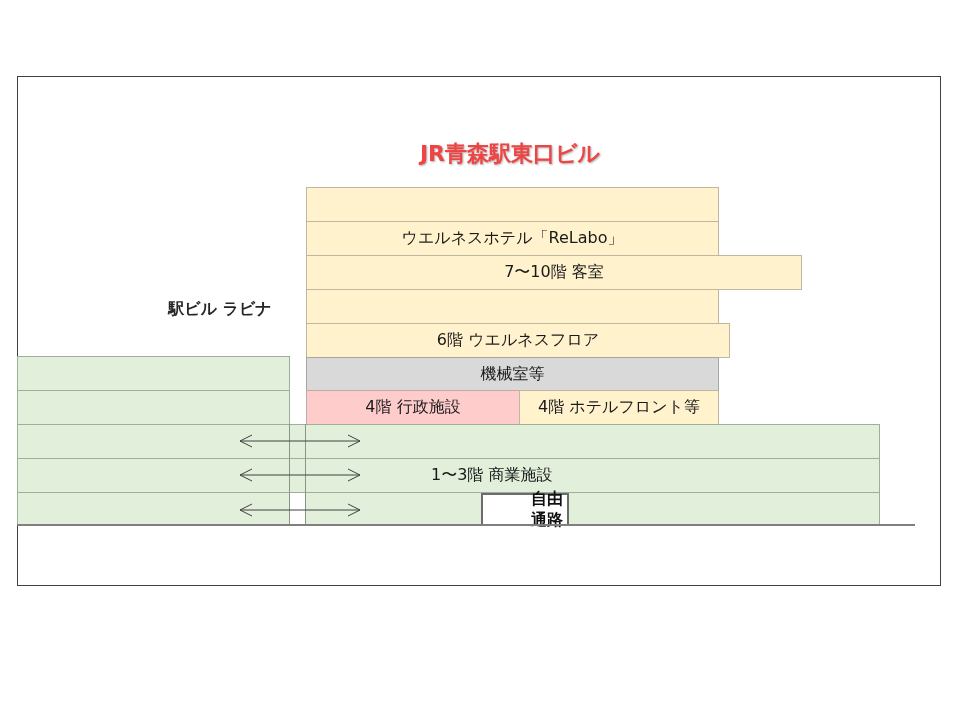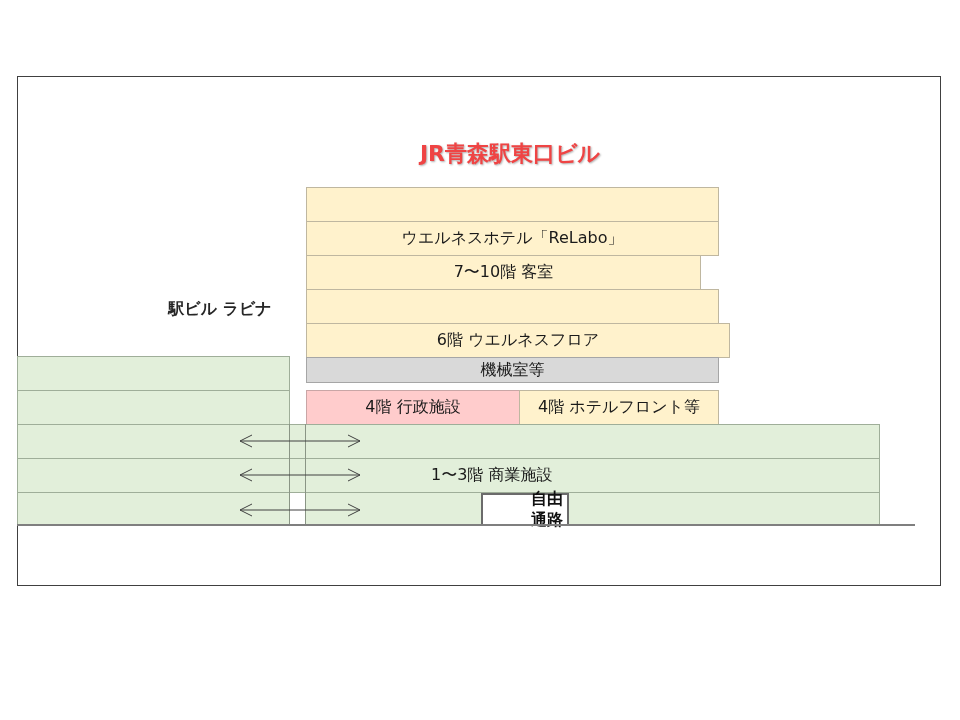--- a/index.html
+++ b/index.html
@@ -34,25 +34,25 @@
 <div class="frame"></div>
 
 <div class="title">JR青森駅東口ビル</div>
 
 <div class="labina-label">
   <div>駅ビル ラビナ</div>
 </div>
 
 <div class="abs cream lbl" style="left:306px; top:187px; width:413px; height:35px;"></div>
 <div class="abs cream lbl" style="left:306px; top:221px; width:413px; height:35px;">ウエルネスホテル「ReLabo」</div>
-<div class="abs cream lbl" style="left:306px; top:255px; width:395px; height:35px;">7〜10階  客室</div>
+<div class="abs cream lbl" style="left:306px; top:255px; width:496px; height:35px;">7〜10階  客室</div>
 <div class="abs cream lbl" style="left:306px; top:289px; width:413px; height:35px;"></div>
 <div class="abs cream lbl" style="left:306px; top:323px; width:424px; height:35px;">6階  ウエルネスフロア</div>
 
-<div class="abs gray lbl" style="left:306px; top:357px; width:413px; height:26px;">機械室等</div>
+<div class="abs gray lbl" style="left:306px; top:357px; width:413px; height:34px;">機械室等</div>
 
 <div class="abs pink lbl" style="left:306px; top:390px; width:214px; height:35px;">4階  行政施設</div>
 <div class="abs cream lbl" style="left:519px; top:390px; width:200px; height:35px;">4階  ホテルフロント等</div>
 
 <div class="abs green" style="left:17px; top:356px; width:273px; height:35px;"></div>
 <div class="abs green" style="left:17px; top:390px; width:273px; height:35px;"></div>
 
 <div class="abs green" style="left:17px; top:424px; width:863px; height:35px;"></div>
 <div class="abs green lbl" style="left:17px; top:458px; width:863px; height:35px; padding-left:10px;">
   <span style="position:absolute; left:413px; top:0; height:33px; display:flex; align-items:center;">1〜3階  商業施設</span>

